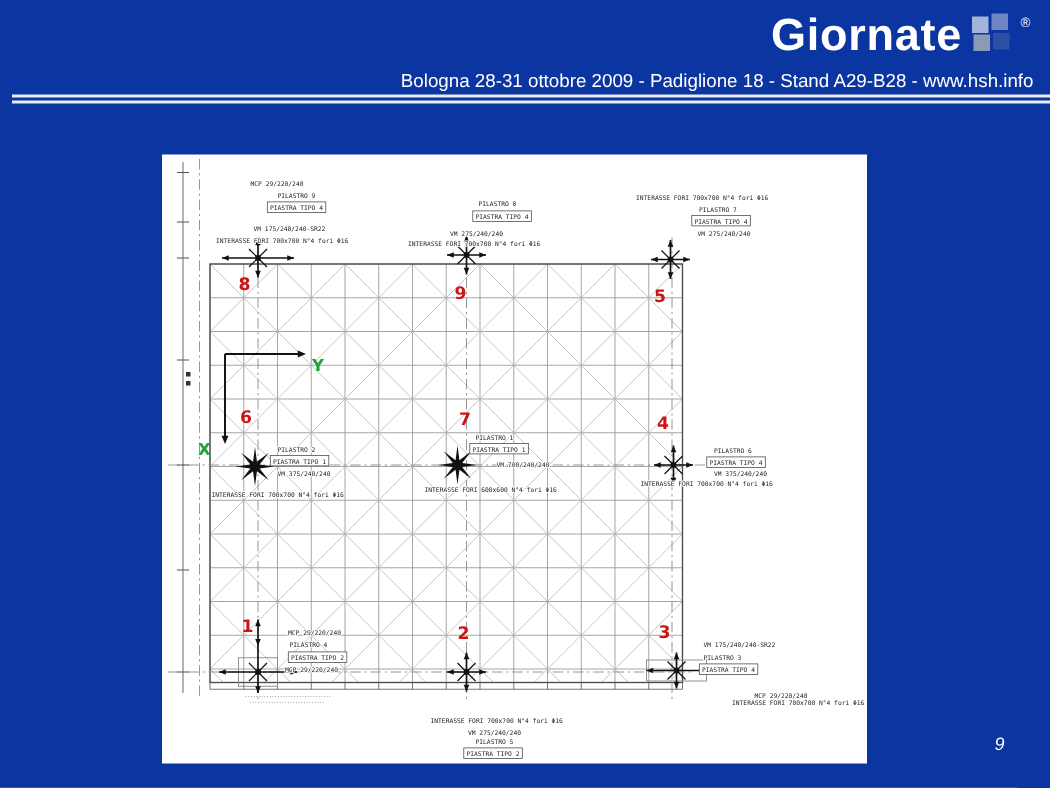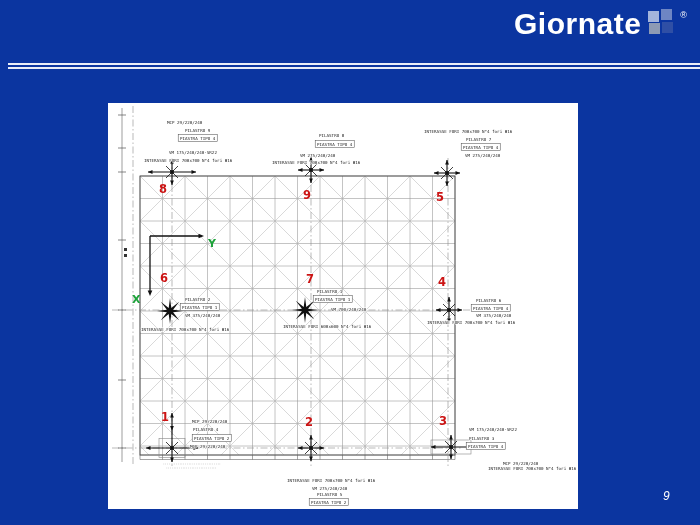--- a/index.html
+++ b/index.html
@@ -28,20 +28,21 @@
     <span class="t-bold">Giornate</span>
     <span class="logo">
       <i class="sq sq1" style="background: rgb(163, 180, 220);"></i>
       <i class="sq sq2" style="background: rgb(110, 134, 196);"></i>
       <i class="sq sq3" style="background: rgb(141, 154, 180);"></i>
       <i class="sq sq4" style="background: rgb(47, 79, 165);"></i>
     </span>
     <span class="t-reg">®</span>
   </div>
 
+  <div class="subtitle">Bologna 28-31 ottobre 2009 - Padiglione 18 - Stand A29-B28 - www.hsh.info</div>
   <div class="divider"></div>
 
   <div class="panel">
     <svg id="plan-svg" width="470" height="406" viewBox="108 103 470 406" xmlns="http://www.w3.org/2000/svg">
         <defs>
           <clipPath id="gclip">
             <rect x="140" y="176" width="315" height="279"></rect>
           </clipPath>
         </defs>
         <g stroke="#939393" stroke-width="0.55">

